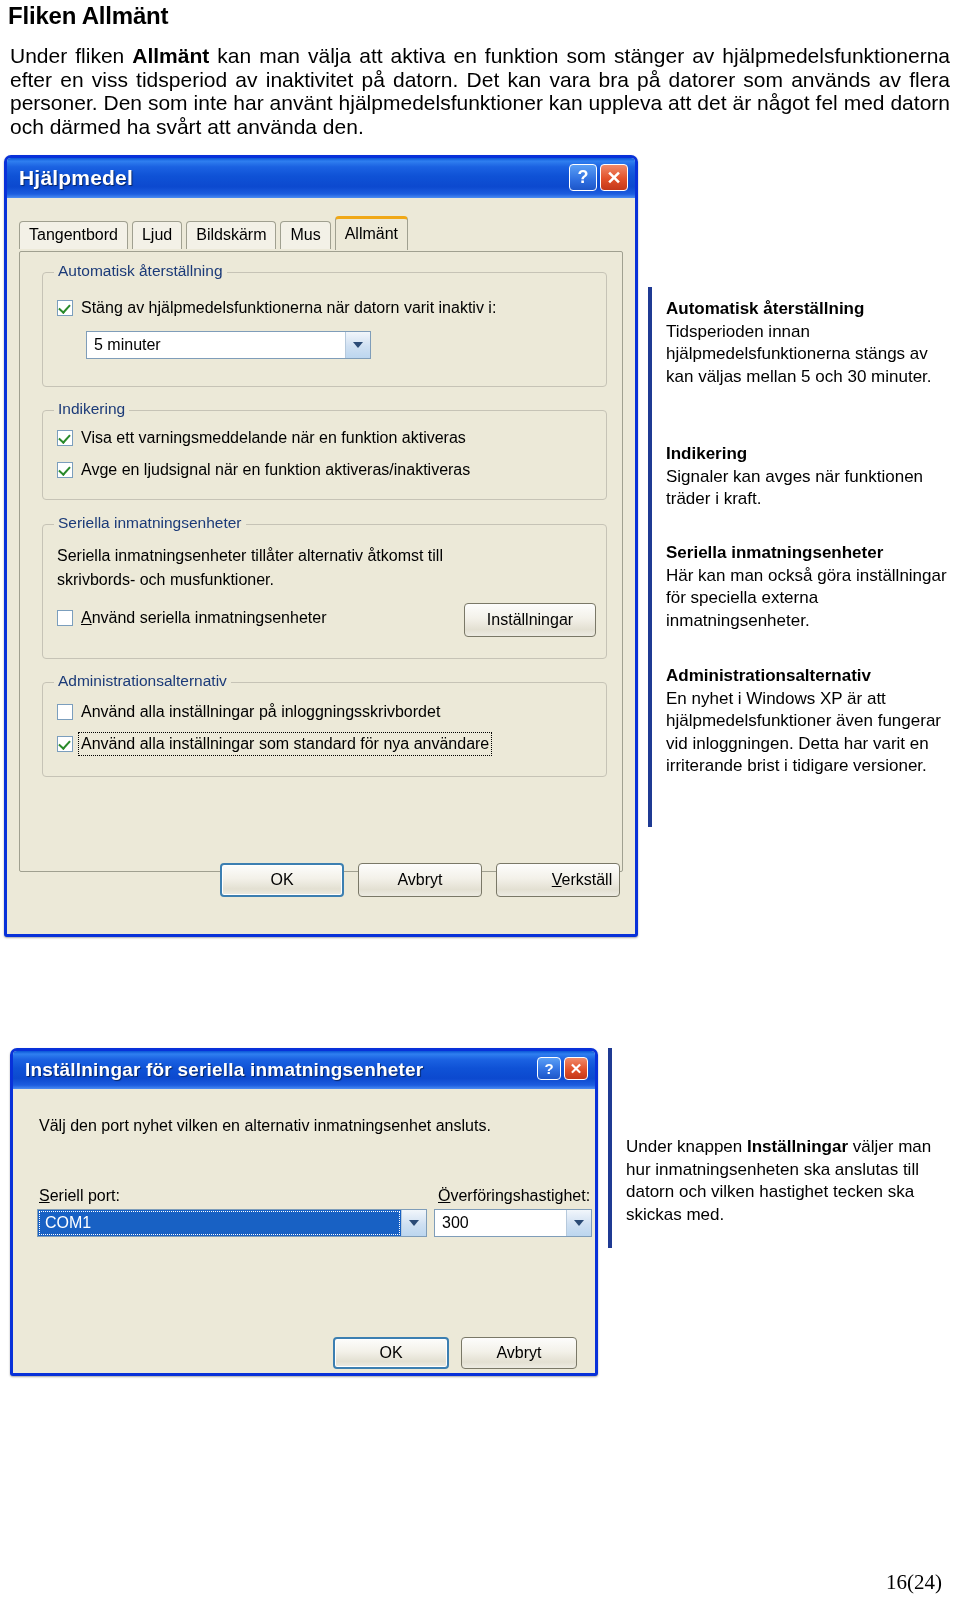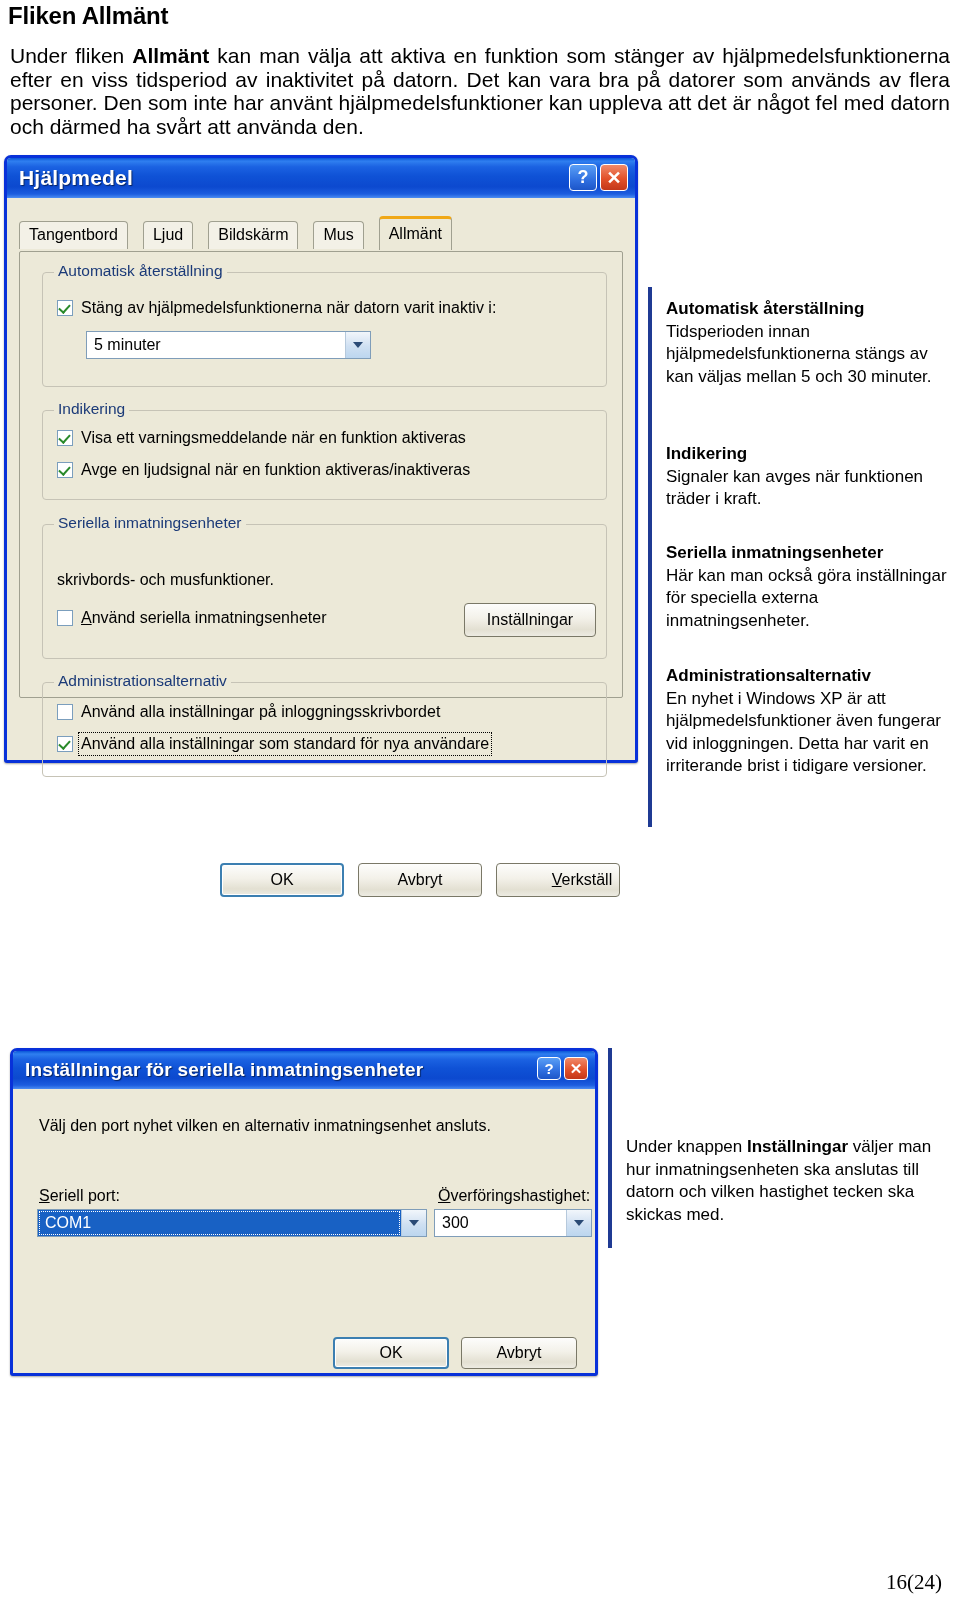--- a/index.html
+++ b/index.html
@@ -97,21 +97,21 @@
     align-items: flex-end;
     z-index: 3;
   }
   .tab {
     background: #f3f1e7;
     border: 1px solid #a0a090;
     border-bottom: none;
     border-radius: 4px 4px 0 0;
     padding: 4px 9px 5px 9px;
     font-size: 16px;
-    margin-right: 15px;
+    margin-right: 4px;
     color: #000;
     cursor: pointer;
     white-space: nowrap;
   }
   .tab.active {
     background: #ece9d8;
     border-top: 3px solid #f0a817;
     padding-top: 6px;
     margin-bottom: -1px;
     position: relative;
@@ -265,21 +265,21 @@
     font-size: 21px;
   }
 </style>
 </head>
 <body>
 
 <div class="page-title">Fliken Allmänt</div>
 
 <div class="intro"><span>Under fliken </span><b>Allmänt</b><span> kan man välja att aktiva en funktion som stänger av hjälpmedelsfunktionerna efter en viss tidsperiod av inaktivitet på datorn. Det kan vara bra på datorer som används av flera personer. Den som inte har använt hjälpmedelsfunktioner kan uppleva att det är något fel med datorn och därmed ha svårt att använda den.</span></div>
 
-<div class="xp-dialog" style="left:4px; top:155px; width:634px; height:608px;">
+<div class="xp-dialog" style="left:4px; top:155px; width:634px; height:782px;">
 
   <div class="xp-titlebar">
     <span class="xp-title-text">Hjälpmedel</span>
     <div class="xp-titlebtns">
       <div class="xp-btn-help">?</div>
       <div class="xp-btn-close">✕</div>
     </div>
   </div>
 
   <div class="tabstrip">
@@ -318,20 +318,21 @@
 
       <div class="chkrow" style="left:14px; top:50px;">
         <span class="chkbox checked"></span>
         <span>Avge en ljudsignal när en funktion aktiveras/inaktiveras</span>
       </div>
     </div>
 
     <div class="groupbox" style="left:22px; top:272px; width:565px; height:135px;">
       <span class="gb-title">Seriella inmatningsenheter</span>
 
+      <div class="gtext" style="left:14px; top:20px;">Seriella inmatningsenheter tillåter alternativ åtkomst till</div>
       <div class="gtext" style="left:14px; top:44px;">skrivbords- och musfunktioner.</div>
 
       <div class="chkrow" style="left:14px; top:84px;">
         <span class="chkbox"></span>
         <span><span class="u">A</span><span>nvänd seriella inmatningsenheter</span></span>
       </div>
 
       <div class="pbtn" style="left:421px; top:78px; width:132px;">
         <span>Inställningar</span>
       </div>

